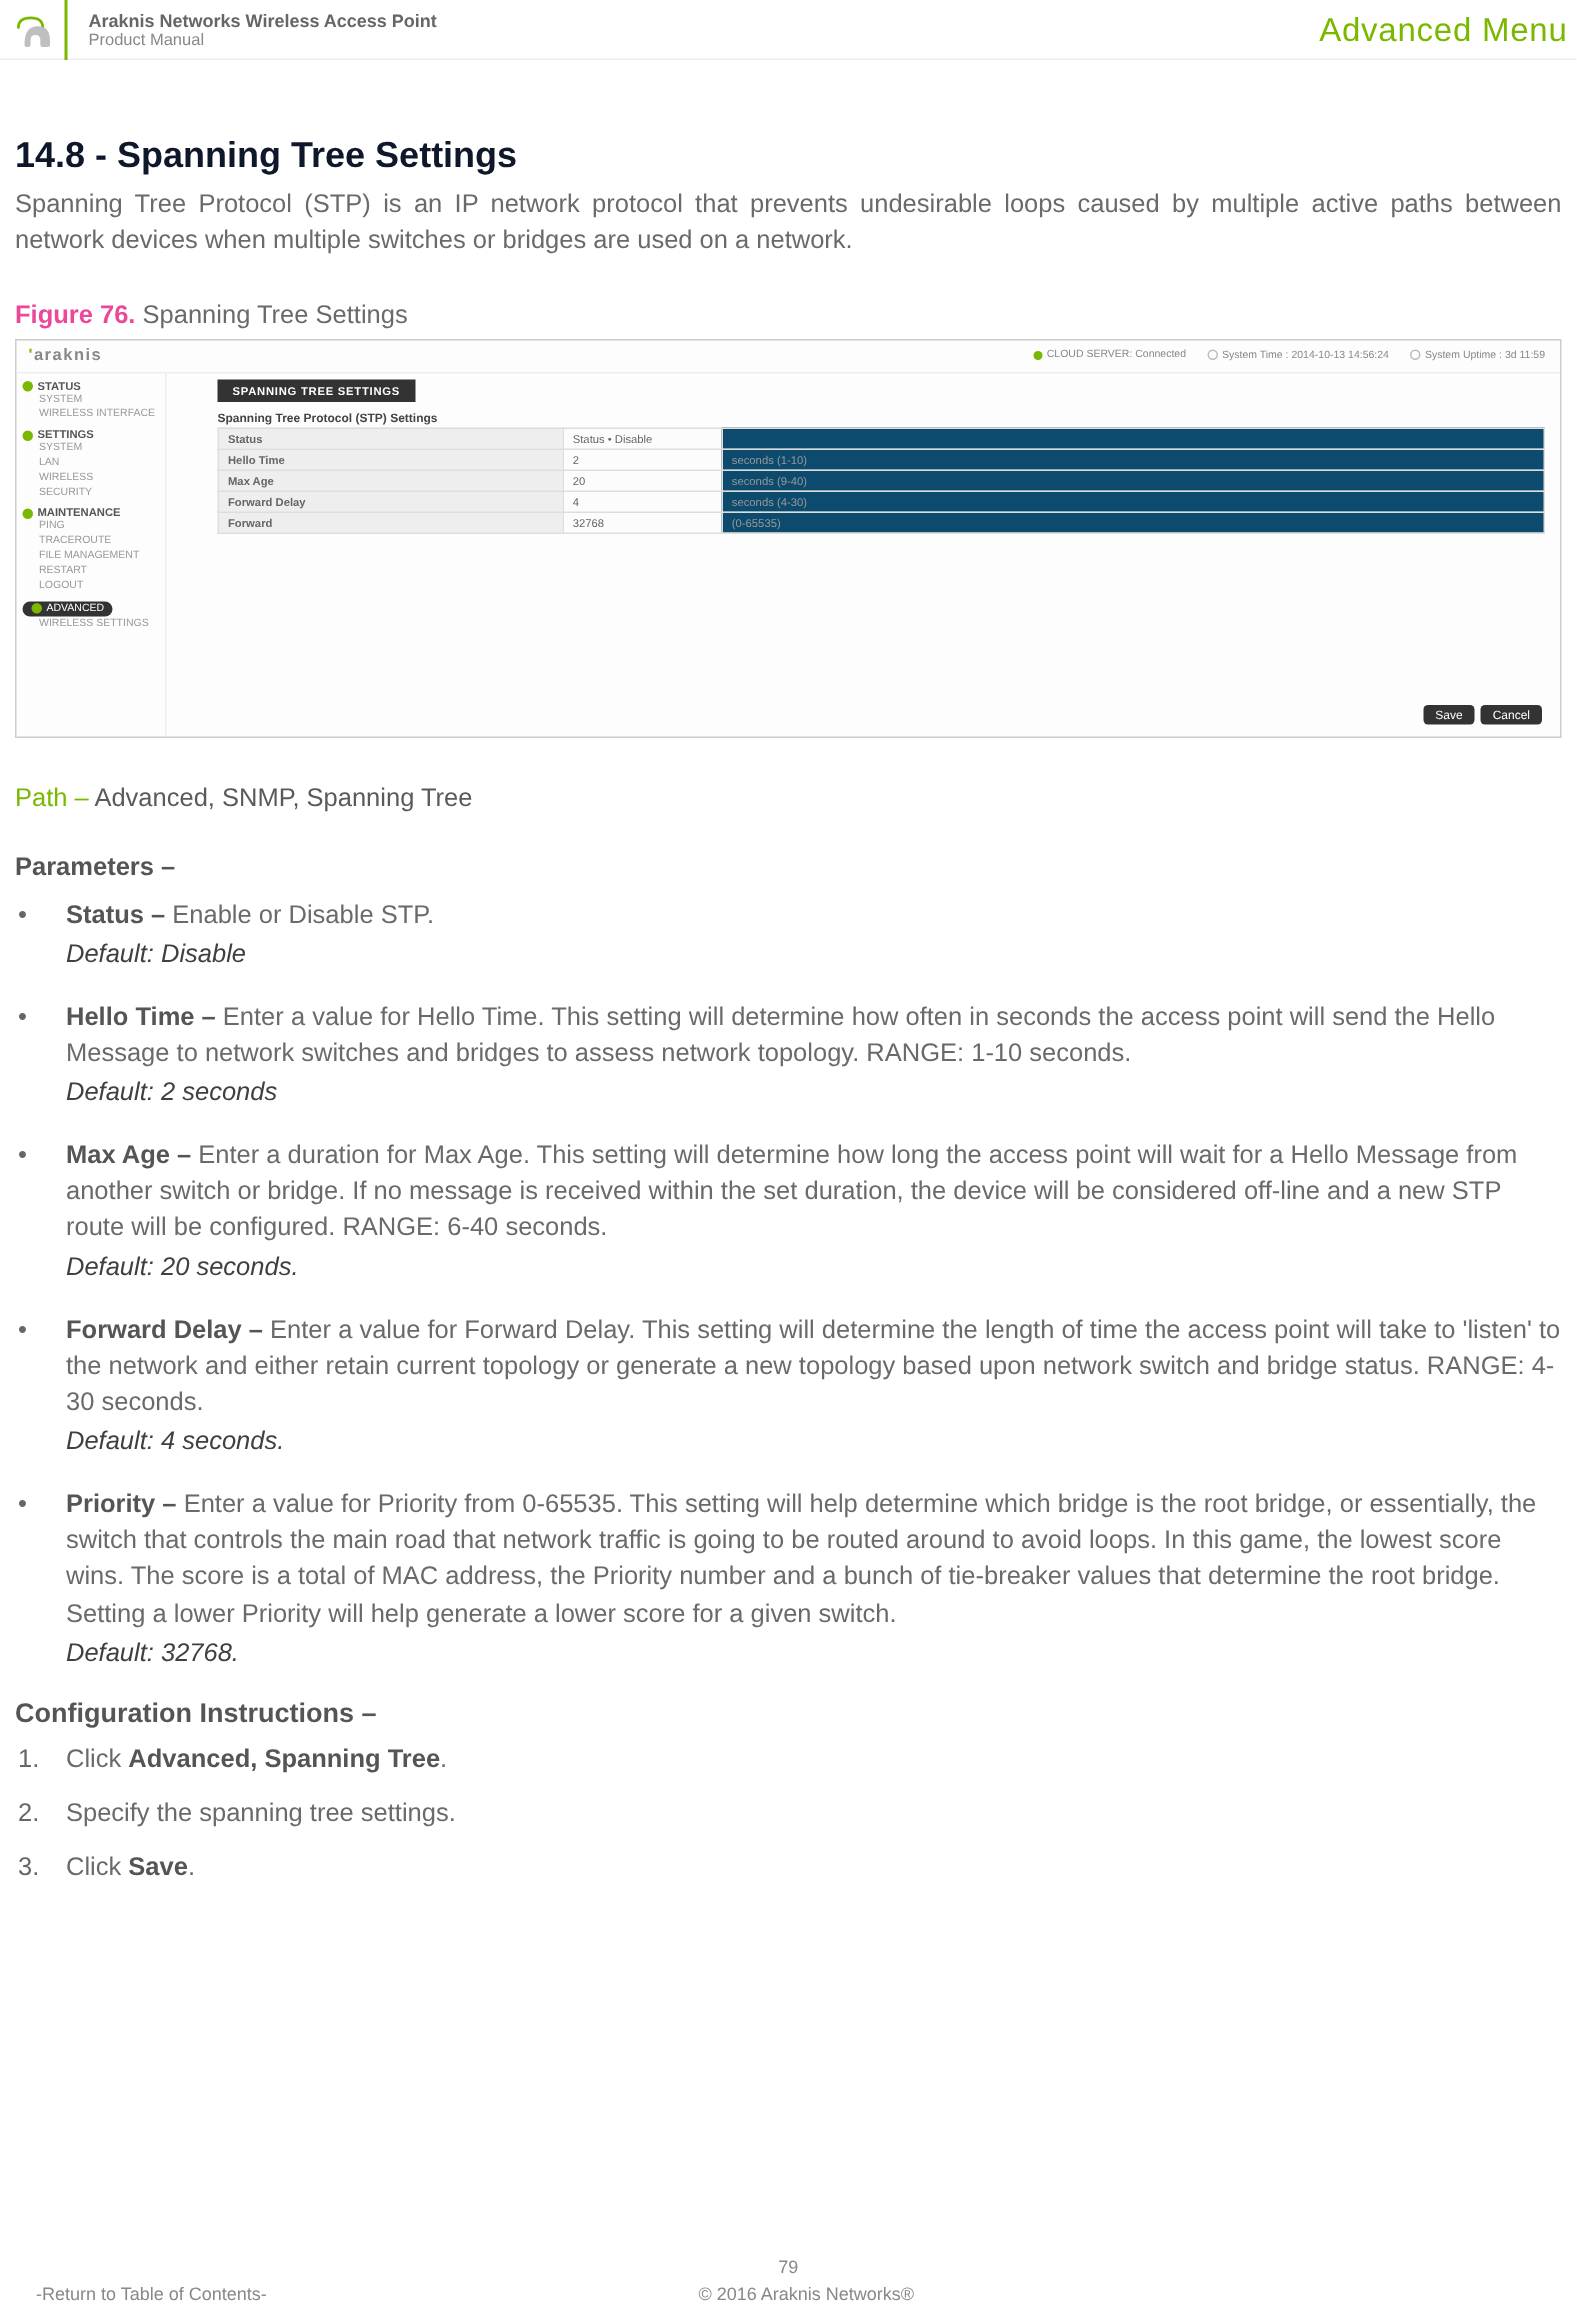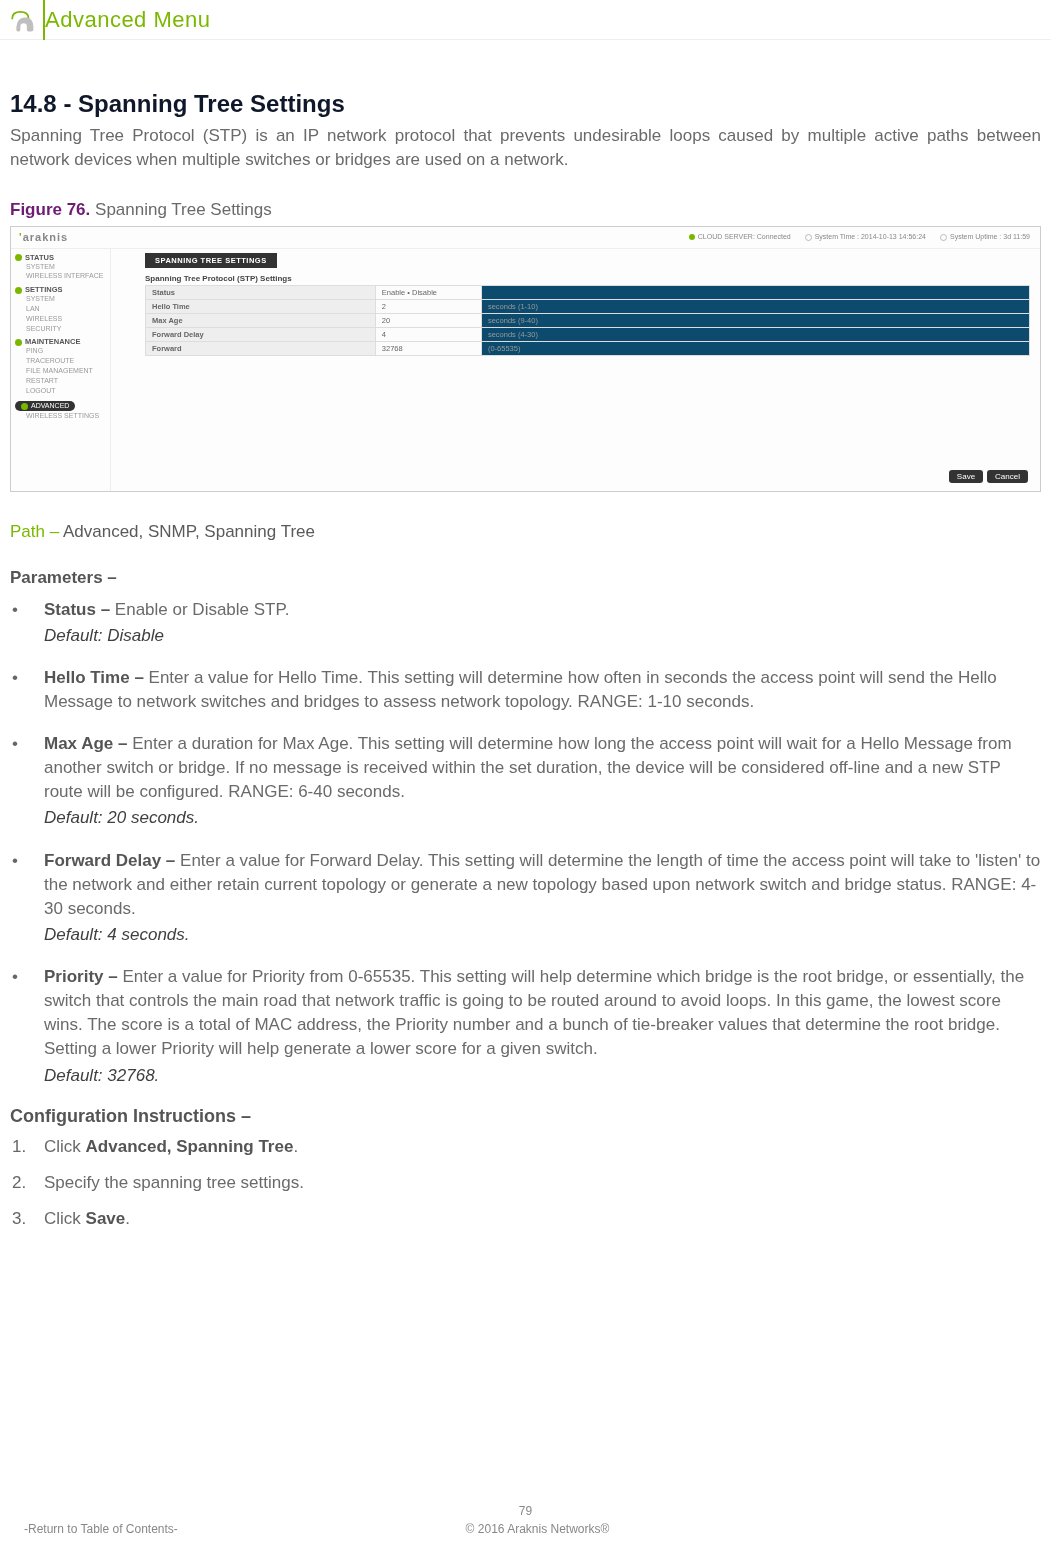--- a/index.html
+++ b/index.html
@@ -46,21 +46,21 @@
   }
   .section-intro {
     font-size: 17px;
     color: #6a6a6a;
     line-height: 1.4;
     text-align: justify;
     text-justify: inter-word;
     margin-bottom: 28px;
   }
   .figure-caption { font-size: 17px; color: #6a6a6a; margin-bottom: 6px; }
-  .figure-caption b { color: #701a75; }
+  .figure-caption b { color: #ec4899; }
   
   .screenshot {
     border: 1px solid #ccc;
     background: #fdfdfd;
     height: 266px;
     position: relative;
     margin-bottom: 30px;
     font-size: 8px;
     color: #666;
   }
@@ -168,20 +168,24 @@
 </head>
 <body>
 
 <div class="top-header">
   <div class="logo-box">
     <svg viewBox="0 0 32 32">
       <path d="M4 14 Q4 6 14 6 Q24 6 24 14" stroke="#7ab800" stroke-width="2.2" fill="none" stroke-linecap="round"></path>
       <path d="M9 28 Q9 13 20 13 Q30 13 30 25 L30 28 Q30 30 27 30 L24 30 Q22 30 22 28 L22 24 Q22 20 18 20 Q14 20 14 24 L14 28 Q14 30 12 30 L11 30 Q9 30 9 28 Z" fill="#bfbfbf"></path>
     </svg>
   </div>
+  <div class="header-titles">
+    <div class="header-title-main">Araknis Networks Wireless Access Point</div>
+    <div class="header-title-sub">Product Manual</div>
+  </div>
   <div class="advanced-menu">Advanced Menu</div>
 </div>
 
 <div class="content">
 
   <div class="section-heading">14.8 - Spanning Tree Settings</div>
   <p class="section-intro">Spanning Tree Protocol (STP) is an IP network protocol that prevents undesirable loops caused by multiple active paths between network devices when multiple switches or bridges are used on a network.</p>
 
   <p class="figure-caption">
     <b>Figure 76.</b>
@@ -224,21 +228,21 @@
           <div class="ss-side-item">WIRELESS SETTINGS</div>
         </div>
       </div>
       <div class="ss-main">
         <div class="ss-tab">SPANNING TREE SETTINGS</div>
         <div class="ss-panel-title">Spanning Tree Protocol (STP) Settings</div>
         <table class="ss-table">
           <tbody>
               <tr>
                 <td>Status</td>
-                <td>Enable  •  Disable</td>
+                <td>Status  •  Disable</td>
                 <td></td>
               </tr>
           <tr>
                 <td>Hello Time</td>
                 <td>2</td>
                 <td>seconds (1-10)</td>
               </tr>
           <tr>
                 <td>Max Age</td>
                 <td>20</td>
@@ -264,21 +268,21 @@
     </div>
   </div>
 
   <p class="path-line">
     <span class="lbl">Path –</span><span> Advanced, SNMP, Spanning Tree</span>
   </p>
 
   <div class="params-head">Parameters –</div>
   <ul class="params">
     <li><span class="pname">Status – </span><span>Enable or Disable STP.</span><span class="default">Default: Disable</span></li>
-    <li><span class="pname">Hello Time – </span><span>Enter a value for Hello Time. This setting will determine how often in seconds the access point will send the Hello Message to network switches and bridges to assess network topology. RANGE: 1-10 seconds.</span></li>
+    <li><span class="pname">Hello Time – </span><span>Enter a value for Hello Time. This setting will determine how often in seconds the access point will send the Hello Message to network switches and bridges to assess network topology. RANGE: 1-10 seconds.</span><span class="default">Default: 2 seconds</span></li>
     <li><span class="pname">Max Age – </span><span>Enter a duration for Max Age. This setting will determine how long the access point will wait for a Hello Message from another switch or bridge. If no message is received within the set duration, the device will be considered off-line and a new STP route will be configured. RANGE: 6-40 seconds.</span><span class="default">Default: 20 seconds.</span></li>
     <li><span class="pname">Forward Delay – </span><span>Enter a value for Forward Delay. This setting will determine the length of time the access point will take to 'listen' to the network and either retain current topology or generate a new topology based upon network switch and bridge status. RANGE: 4-30 seconds.</span><span class="default">Default: 4 seconds.</span></li>
     <li><span class="pname">Priority – </span><span>Enter a value for Priority from 0-65535. This setting will help determine which bridge is the root bridge, or essentially, the switch that controls the main road that network traffic is going to be routed around to avoid loops. In this game, the lowest score wins. The score is a total of MAC address, the Priority number and a bunch of tie-breaker values that determine the root bridge. Setting a lower Priority will help generate a lower score for a given switch.</span><span class="default">Default: 32768.</span></li>
   </ul>
 
   <div class="config-head">Configuration Instructions –</div>
   <ol class="config">
     <li><span>Click </span><b>Advanced, Spanning Tree</b><span>.</span></li>
     <li><span>Specify the spanning tree settings.</span><b></b><span></span></li>
     <li><span>Click </span><b>Save</b><span>.</span></li>

